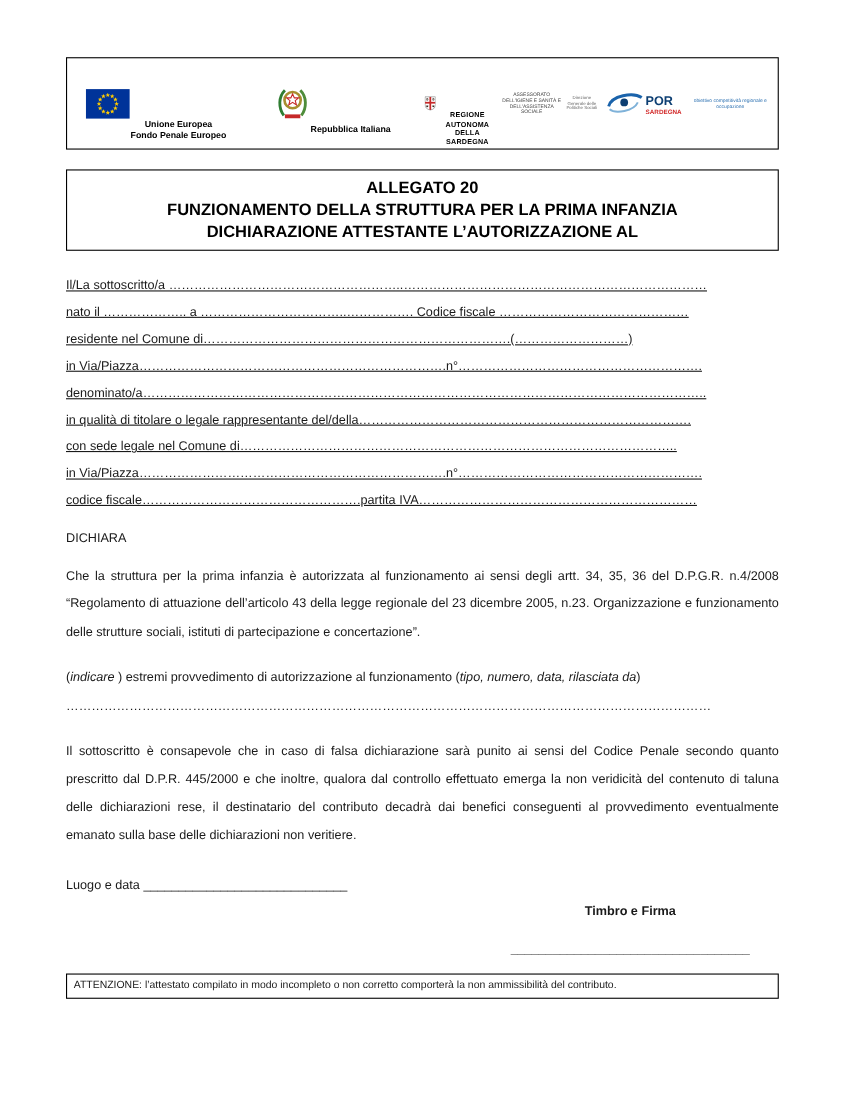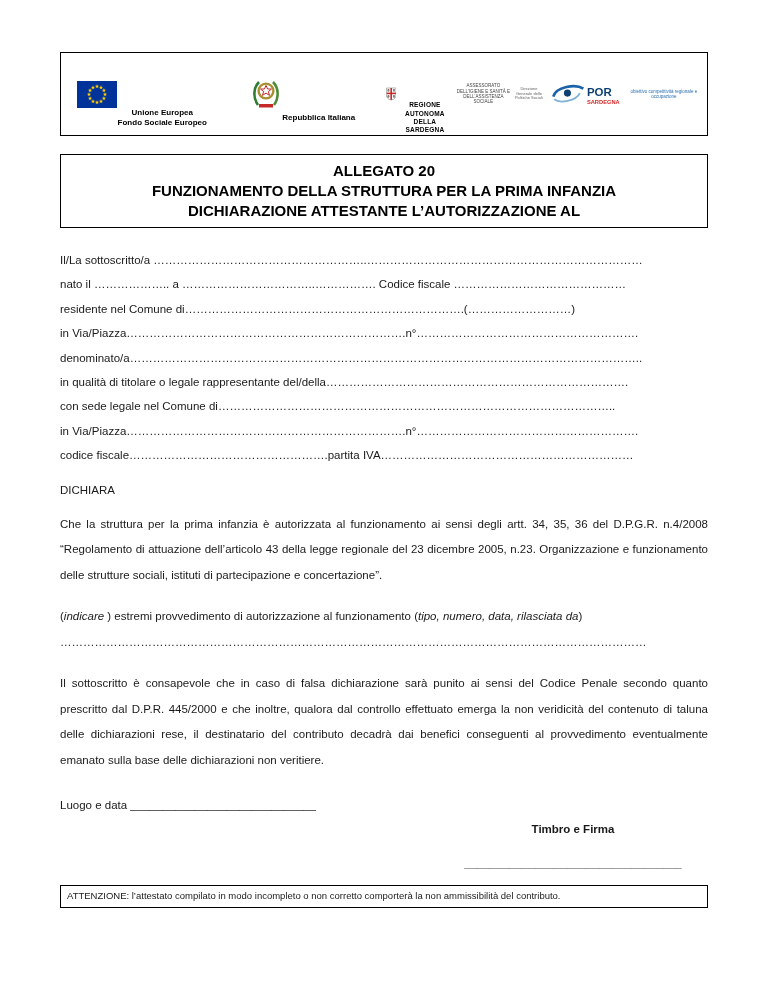--- a/index.html
+++ b/index.html
@@ -47,21 +47,21 @@
     border:1px solid #000;
     padding:6px 4px;
     text-align:center;
     font-weight:bold;
     font-size:15px;
     line-height:20px;
     color:#000;
   }
 
   
-  .form-block { margin-top:20px; }
+  .form-block { margin-top:20px;text-decoration:underline; }
   .form-line {
     font-size:11.5px;
     line-height:24.4px;
     white-space:nowrap;
     overflow:hidden;
   }
 
   .dichiara {
     margin-top:16px;
     font-size:11.5px;
@@ -129,21 +129,21 @@
           <use href="#eu-star" transform="translate(20,21.5)"></use>
           <use href="#eu-star" transform="translate(16,20.43)"></use>
           <use href="#eu-star" transform="translate(13.07,17.5)"></use>
           <use href="#eu-star" transform="translate(12,13.5)"></use>
           <use href="#eu-star" transform="translate(13.07,9.5)"></use>
           <use href="#eu-star" transform="translate(16,6.57)"></use>
         </g>
       </svg>
       <div class="logo-label">
         <div>Unione Europea</div>
-        <div>Fondo Sociale Europeo</div>
+        <div>Fondo Penale Europeo</div>
       </div>
     </div>
 
     <div class="logo-cell">
       <svg width="30" height="32" viewBox="0 0 30 32">
         <path d="M7,27 C2,20 2,10 8,4" fill="none" stroke="#2f7d32" stroke-width="2.6"></path>
         <path d="M23,27 C28,20 28,10 22,4" fill="none" stroke="#4e8c3a" stroke-width="2.6"></path>
         <circle cx="15" cy="13" r="7.4" fill="#ffffff" stroke="#a88f2f" stroke-width="2.4"></circle>
         <path d="M15,7.4 L16.6,11 20.5,11 17.4,13.5 18.5,17.4 15,15.1 11.5,17.4 12.6,13.5 9.5,11 13.4,11 Z" fill="#ffffff" stroke="#c62828" stroke-width="1"></path>
         <rect x="8" y="26" width="14" height="3.5" fill="#c62828"></rect>

